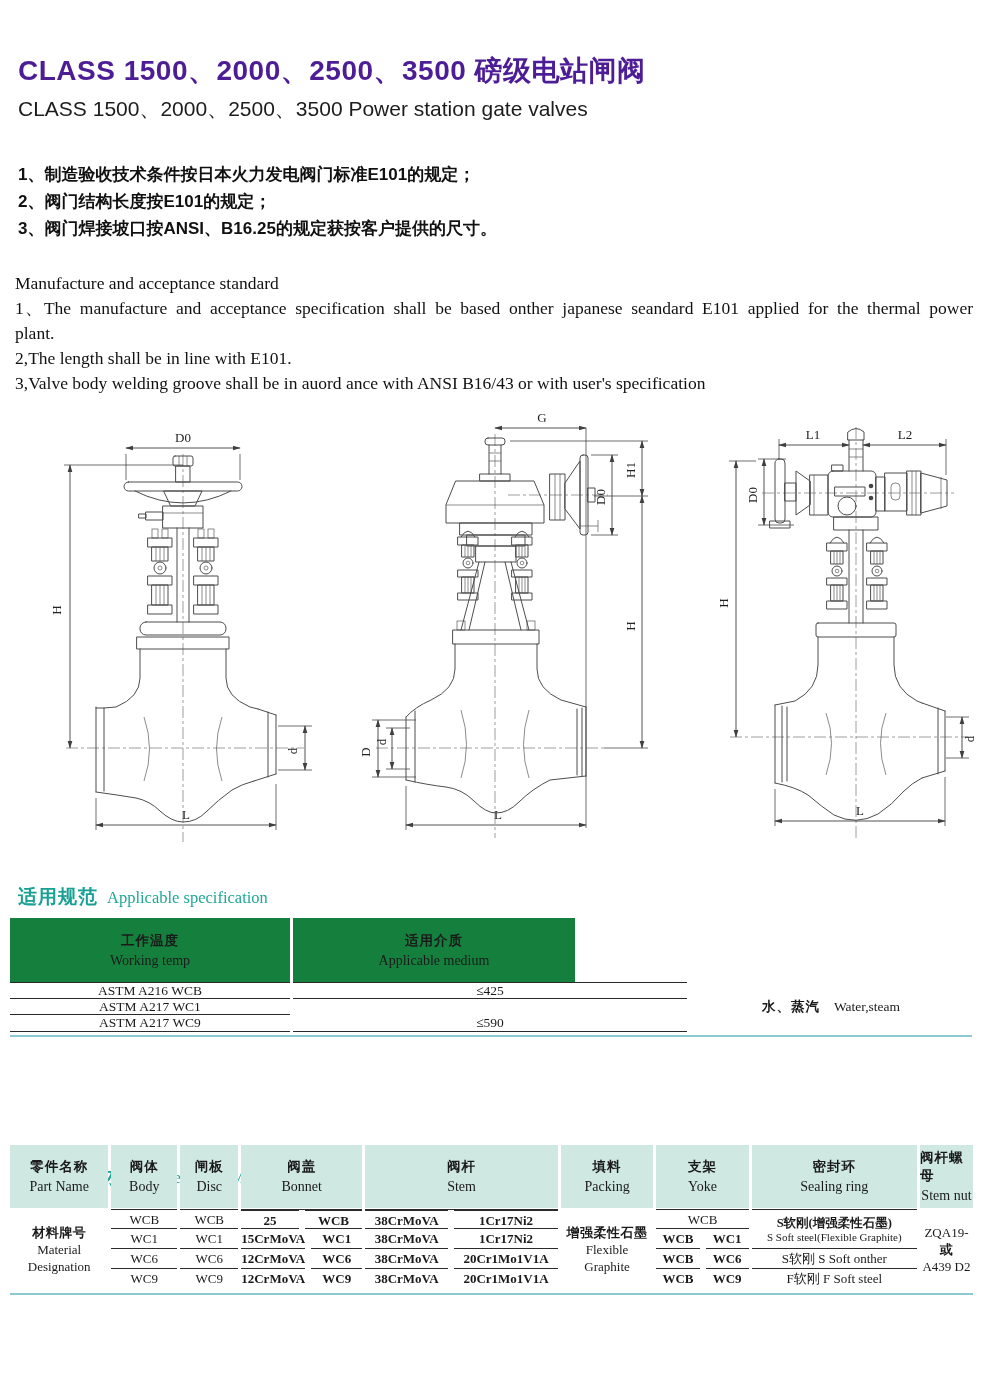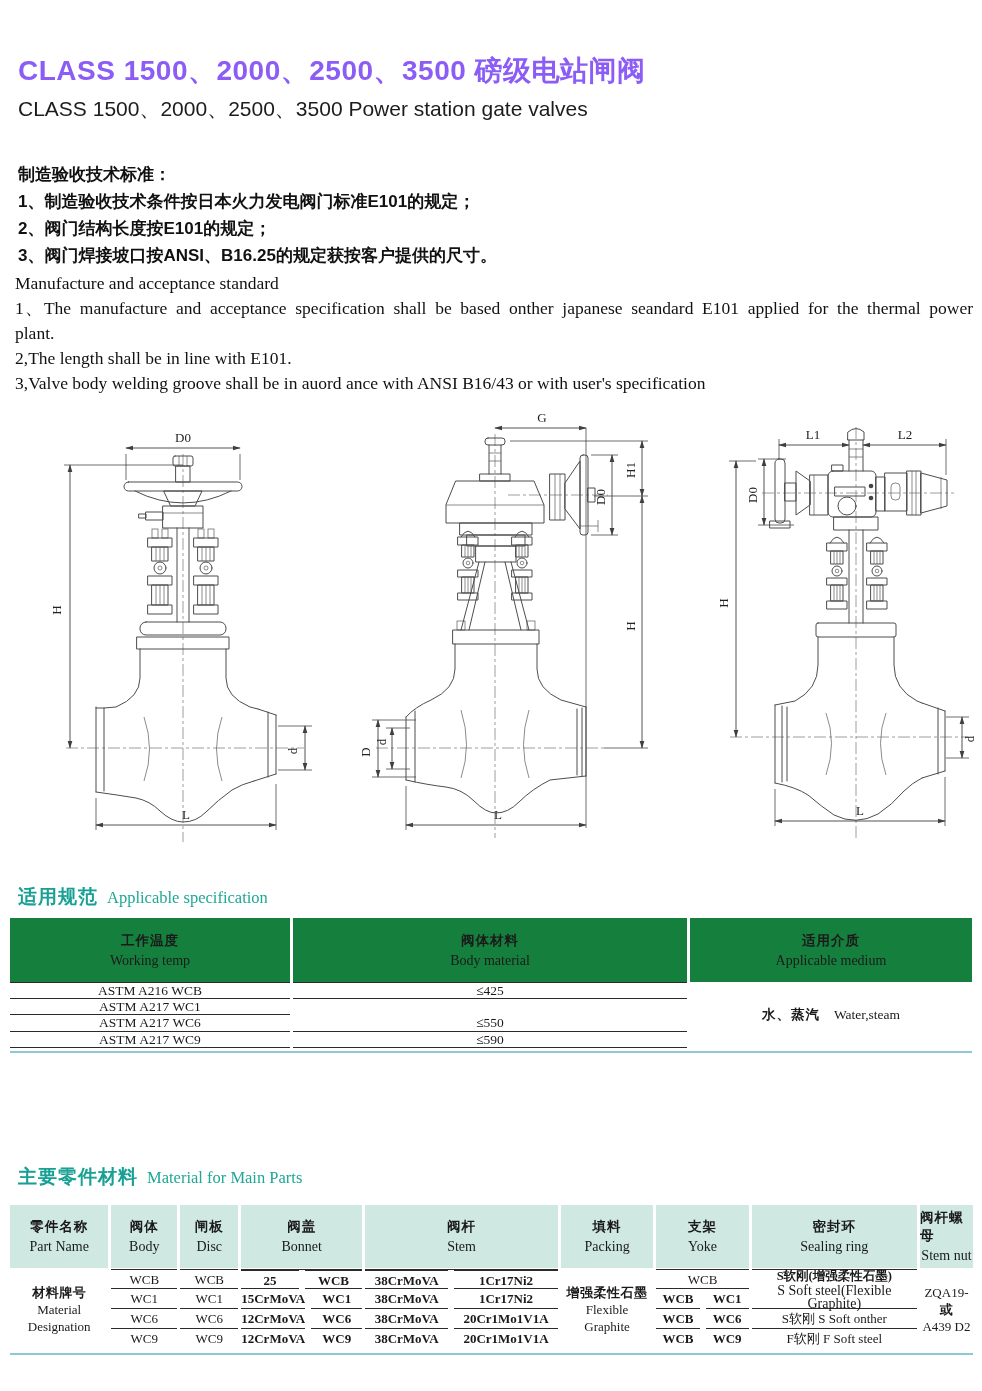--- a/index.html
+++ b/index.html
@@ -5,21 +5,21 @@
   * { margin:0; padding:0; box-sizing:border-box; }
   html,body { background:#ffffff; }
   .page {
     position:relative; width:982px; height:1391px; background:#fff;
     font-family:"Liberation Serif", serif; color:#1a1a1a; overflow:hidden;
   }
   
   .title-cn {
     position:absolute; left:18px; top:52px;
     font-family:"Liberation Sans", sans-serif; font-weight:bold;
-    font-size:28px; letter-spacing:0.5px; color:#8b5cf6;
+    font-size:28px; letter-spacing:0.5px; color:#4c1d95;
   }
   .title-en {
     position:absolute; left:18px; top:95px;
     font-family:"Liberation Sans", sans-serif; font-size:21px; color:#1c1c1c;
   }
   
   .std-cn { position:absolute; left:18px; top:161px; width:940px;
     font-family:"Liberation Sans", sans-serif; font-weight:600;
     font-size:17px; line-height:27px; color:#111; }
   .std-en { position:absolute; left:15px; top:271px; width:958px;
@@ -47,53 +47,52 @@
   .t1-body { display:flex; gap:3px; }
   .t1-rows { width:677px; }
   .t1-row { display:flex; gap:3px; height:16.5px; }
   .t1-row .ctemp { width:280px; } .t1-row .cmat { width:394px; }
   .t1-row span { display:block; text-align:center; font-size:13.5px; line-height:16px; border-bottom:1px solid #2a2a2a; }
   .t1-row.first span { border-top:1px solid #2a2a2a; }
   .t1-medium { width:282px; display:flex; justify-content:center; align-items:center; gap:14px; font-size:13.5px; }
   .t1-medium .cn { font-weight:bold; letter-spacing:1px; }
   .teal-line { border-top:2px solid #8bc9d3; margin-top:3px; }
   
-  .t2 { position:absolute; left:10px; top:1205px; width:963px; }
+  .t2 { position:absolute; left:10px; top:1145px; width:963px; }
   .t2-head { display:flex; gap:3px; height:63px; }
   .t2-head .hc { background:#cfe9e2; display:flex; flex-direction:column; justify-content:center; align-items:center; }
   .t2-body { display:flex; gap:3px; margin-top:1px; }
   .w1{width:100px}.w2{width:67px}.w3{width:59px}.w4{width:123px}.w5{width:196px}
   .w6{width:94px}.w7{width:94px}.w8{width:168px}.w9{width:54px}
   .t2 .col { display:block; }
   .t2 .merged { height:81px; display:flex; flex-direction:column; justify-content:center; align-items:center; text-align:center; font-size:13px; line-height:17px; }
   .t2 .r { height:20px; line-height:19px; text-align:center; font-size:13px; }
   .t2 .r.single { border-bottom:1px solid #2a2a2a; }
   .t2 .r.top { border-top:1px solid #2a2a2a; }
   .t2 .r.nline { border-bottom:none; }
   .t2 .r.split { display:flex; gap:6px; }
   .t2 .r.split span { flex:1; border-bottom:1px solid #2a2a2a;font-weight:bold; }
   .t2 .r.split.top span { border-top:1px solid #2a2a2a; }
   .t2 .r.split.nline span { border-bottom:none; }
   .t2 .r.split .wide { flex:1.25; }
   .t2 .merged2 { height:40px; border-top:1px solid #2a2a2a; border-bottom:1px solid #2a2a2a;
     display:flex; flex-direction:column; justify-content:center; text-align:center; }
   .t2 .merged2 .l1 { font-size:12.5px; line-height:16px; font-weight:600; }
-  .t2 .merged2 .l2 { font-size:14px; line-height:13px; }
+  .t2 .merged2 .l2 { font-size:11px; line-height:13px; }
   .t2 .cnb { font-weight:bold; letter-spacing:0.5px; }
 </style>
 </head>
 <body>
 
 <div class="page">
 
   <div class="title-cn">CLASS 1500、2000、2500、3500 磅级电站闸阀</div>
   <div class="title-en">CLASS 1500、2000、2500、3500  Power station gate valves</div>
 
   <div class="std-cn">
-    <div>制造验收技术标准：</div>
     <div>1、制造验收技术条件按日本火力发电阀门标准E101的规定；</div>
     <div>2、阀门结构长度按E101的规定；</div>
     <div>3、阀门焊接坡口按ANSI、B16.25的规定获按客户提供的尺寸。</div>
   </div>
 
   <div class="std-en">
     <div>Manufacture and acceptance standard</div>
     <div class="jus">1、The manufacture and acceptance specification shall be based onther japanese seandard E101 applied for the thermal power plant.</div>
     <div>2,The length shall be in line with E101.</div>
     <div>3,Valve body welding groove shall be in auord ance with ANSI B16/43 or with user's specification</div>
@@ -435,43 +434,35 @@
   <div class="sec-head" style="top:884px;">
     <span class="sh-cn">适用规范</span><span class="sh-en">Applicable specification</span>
   </div>
 
   <div class="t1">
     <div class="t1-head">
       <div class="hc c1">
         <div class="cn">工作温度</div>
         <div class="en">Working temp</div>
       </div>
-      <div class="hc c2">
-        <div class="cn">阀体材料</div>
-        <div class="en">Body material</div>
-      </div>
       <div class="hc c3">
         <div class="cn">适用介质</div>
         <div class="en">Applicable medium</div>
       </div>
     </div>
     <div class="t1-body">
       <div class="t1-rows">
         <div class="t1-row first">
           <span class="ctemp">ASTM A216 WCB</span>
           <span class="cmat">≤425</span>
         </div>
         <div class="t1-row">
           <span class="ctemp">ASTM A217 WC1</span>
         </div>
         <div class="t1-row">
-          <span class="ctemp">ASTM A217 WC6</span>
-          <span class="cmat">≤550</span>
-        </div>
-        <div class="t1-row">
           <span class="ctemp">ASTM A217 WC9</span>
           <span class="cmat">≤590</span>
         </div>
       </div>
       <div class="t1-medium">
         <span class="cn">水、蒸汽</span>
         <span class="en">Water,steam</span>
       </div>
     </div>
     <div class="teal-line"></div>

